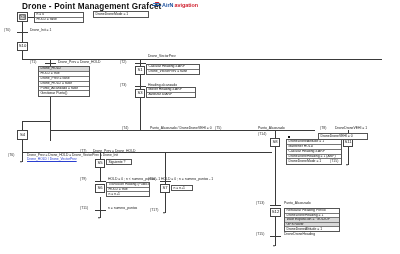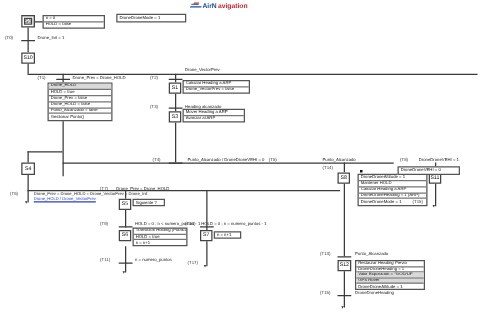--- a/index.html
+++ b/index.html
@@ -133,20 +133,21 @@
     border-left:1.6px solid transparent;
     border-right:1.6px solid transparent;
     border-top:2.4px solid #3a3a3a;
   }
 </style>
 </head>
 <body>
 
 <div id="canvas">
 
+  <div class="title">Drone - Point Management Grafcet</div>
 
   <div class="logo">
     <span class="logo-mark">
       <i class="b1"></i>
         <i class="b2"></i>
         <i class="b3"></i>
     </span>
     <span class="logo-air">AirN</span>
       <span class="logo-nav">avigation</span>
   </div>

